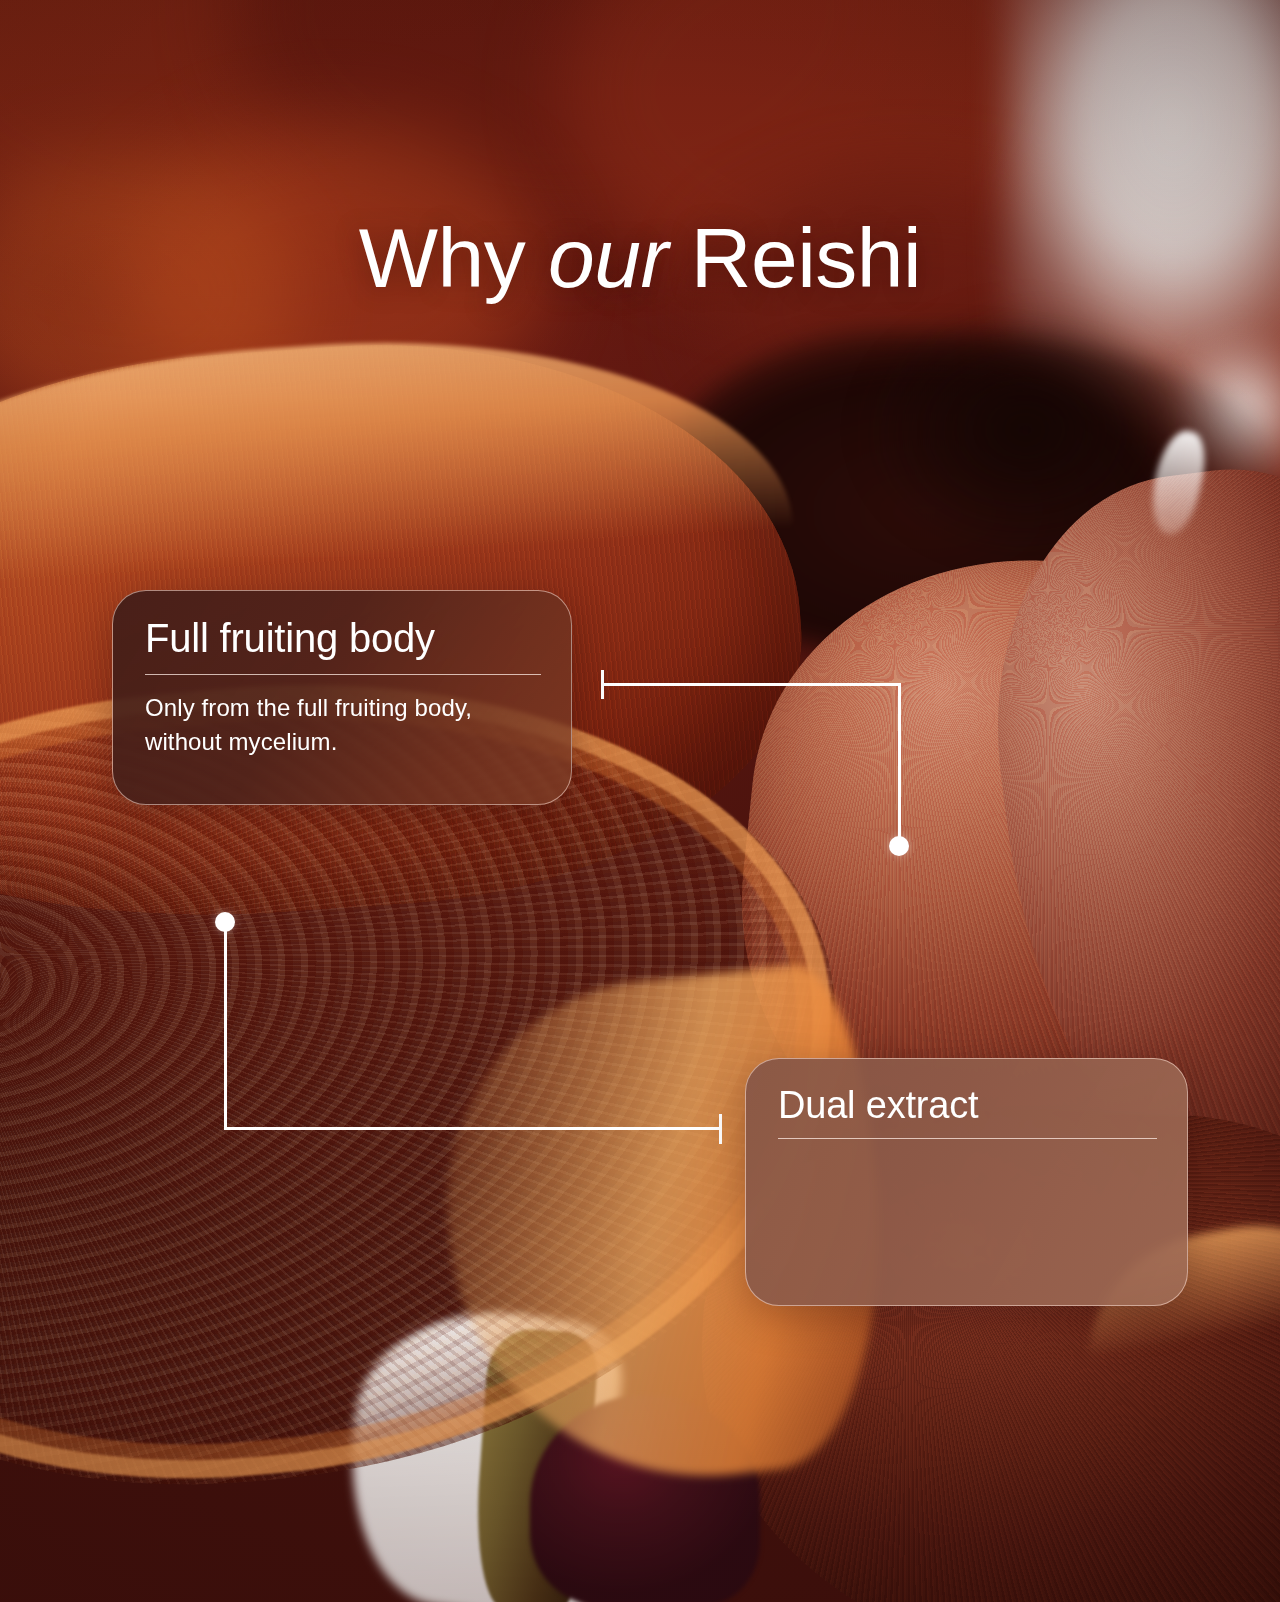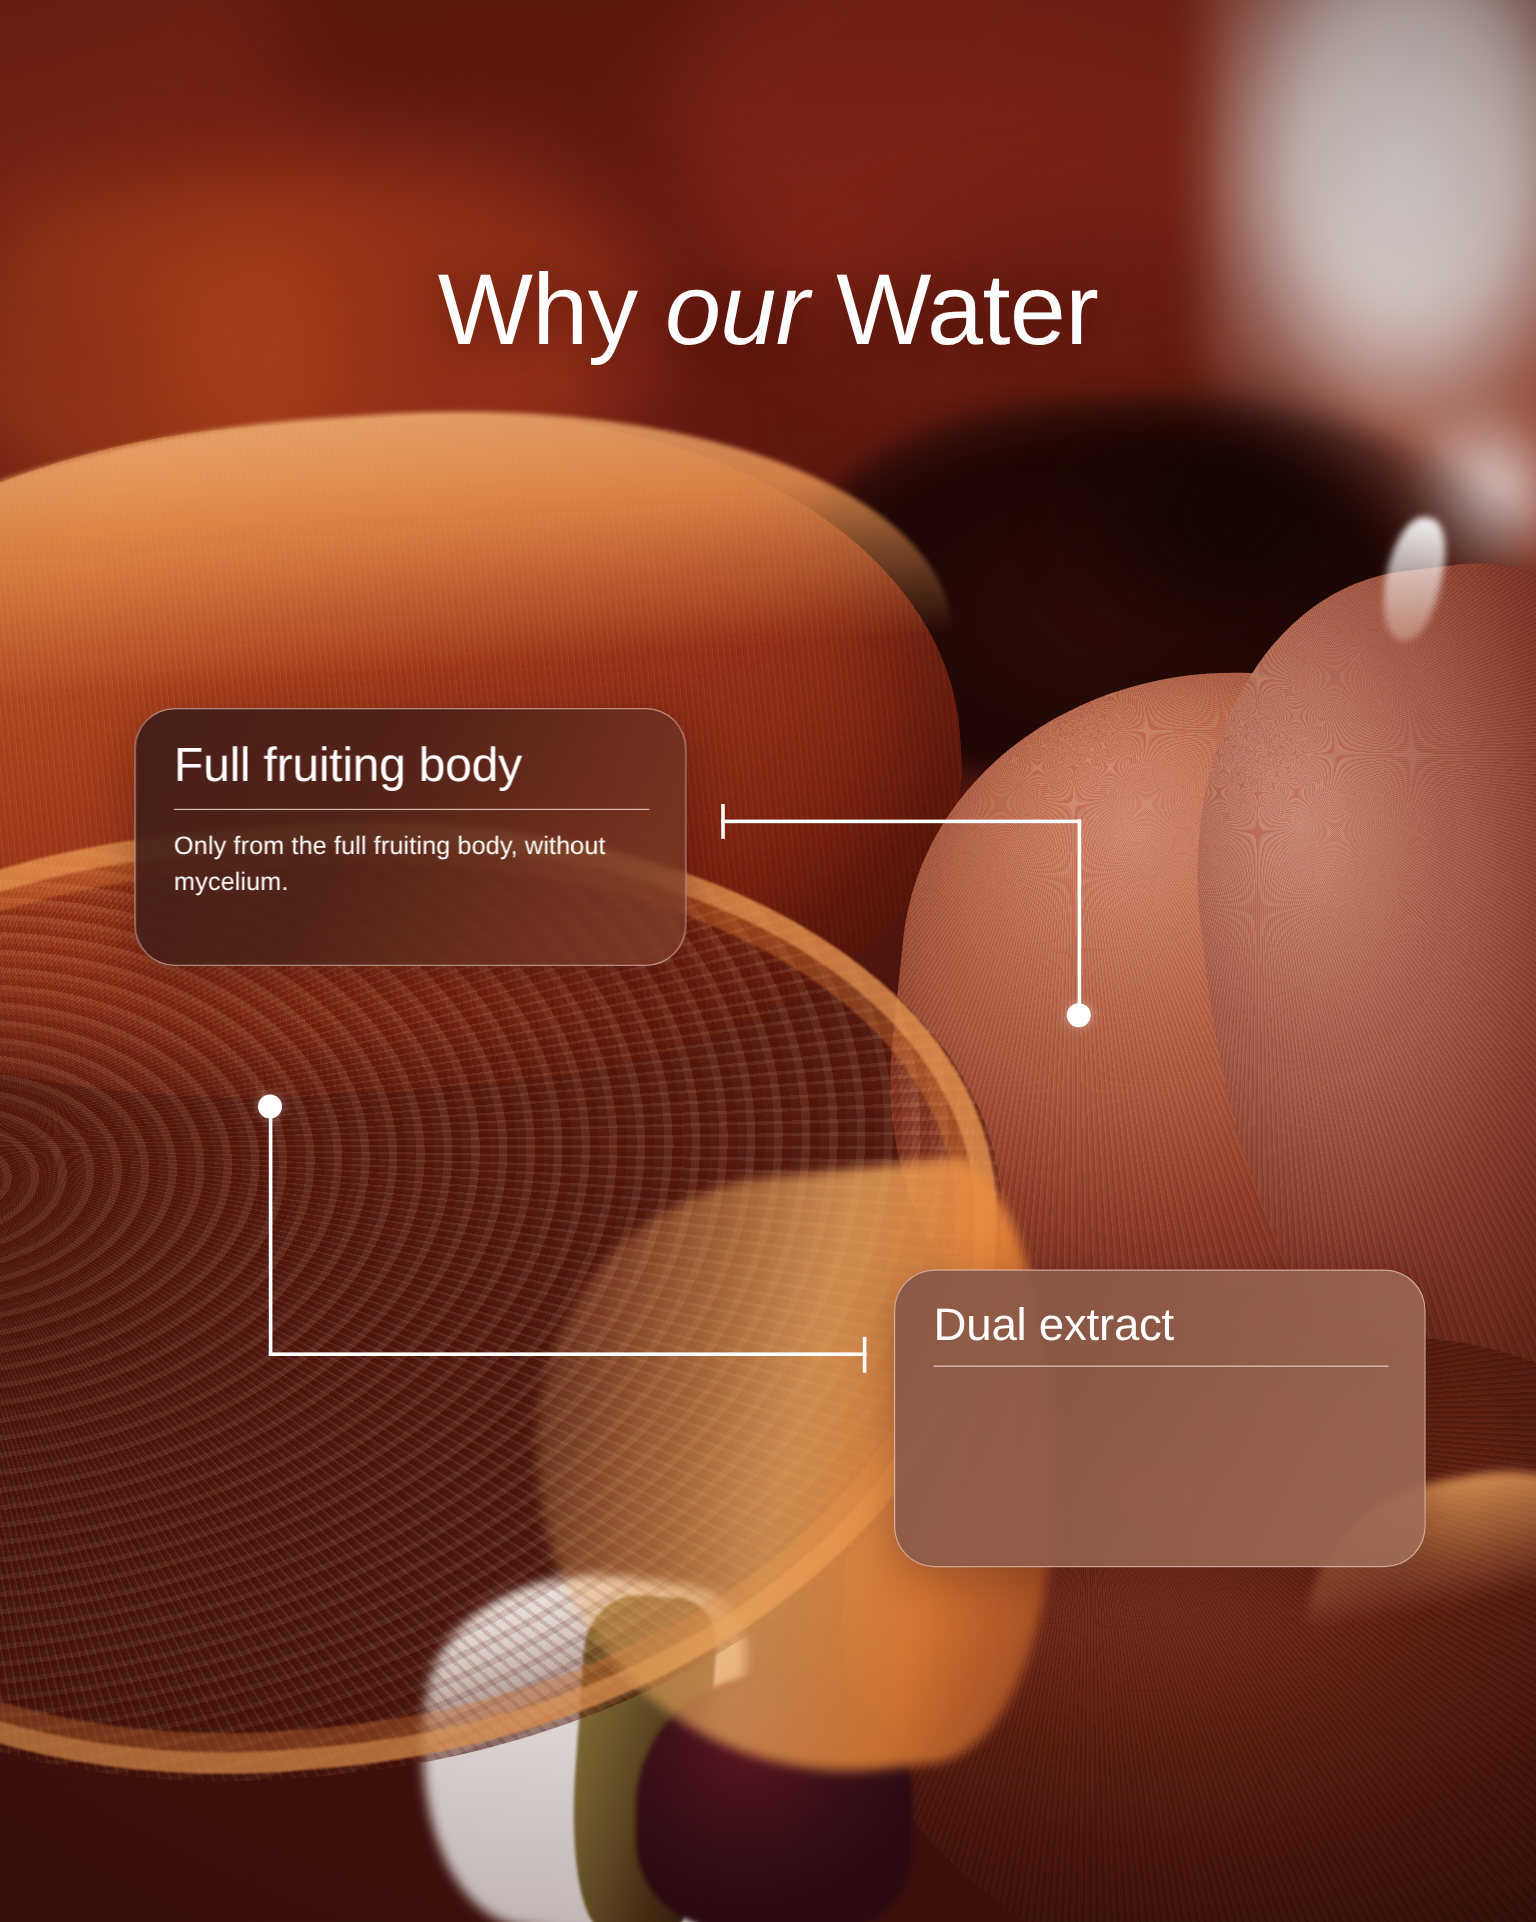--- a/index.html
+++ b/index.html
@@ -259,21 +259,21 @@
   }
   .card .c-title{
     font-size:40px; font-weight:400; color:#ffffff;
     line-height:1.08; letter-spacing:-0.2px;
   }
   .card .c-rule{
     height:1px; background:rgba(255,236,228,.75);
     margin:14px 0 16px 0;
   }
   .card .c-body{
-    font-size:21px; line-height:1.42; color:#ffffff; font-weight:400;
+    font-size:24px; line-height:1.42; color:#ffffff; font-weight:400;
     letter-spacing:0.1px;
   }
 
   #card-1{
     left:112px; top:590px; width:460px; height:215px;
     background:linear-gradient(122deg, rgba(62,28,24,.90) 0%, rgba(74,33,26,.88) 42%, rgba(104,48,32,.80) 74%, rgba(126,63,40,.72) 100%);
   }
   #card-1 .c-rule{ width:396px; }
 
   #card-2{
@@ -332,21 +332,21 @@
       <div class="rings"></div>
       <div class="striate"></div>
     </div>
     <div class="cap-main-rim"></div>
     <div class="cap-main-edge"></div>
 
     <div class="top-shade"></div>
     <div class="vignette"></div>
   </div>
 
-  <h1 class="title"><span>Why </span><span class="em">our</span><span> Water</span></h1>
+  <h1 class="title"><span>Why </span><span class="em">our</span><span> Reishi</span></h1>
 
   <div class="conn c1-tick"></div>
   <div class="conn c1-horz"></div>
   <div class="conn c1-vert"></div>
   <div class="dot c1-dot"></div>
 
   <div class="dot c2-dot"></div>
   <div class="conn c2-vert"></div>
   <div class="conn c2-horz"></div>
   <div class="conn c2-tick"></div>

